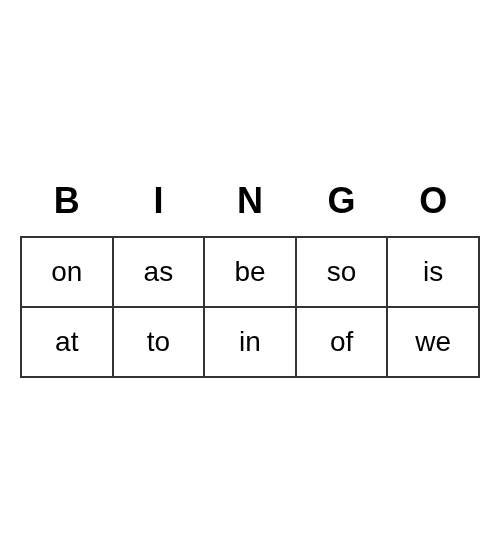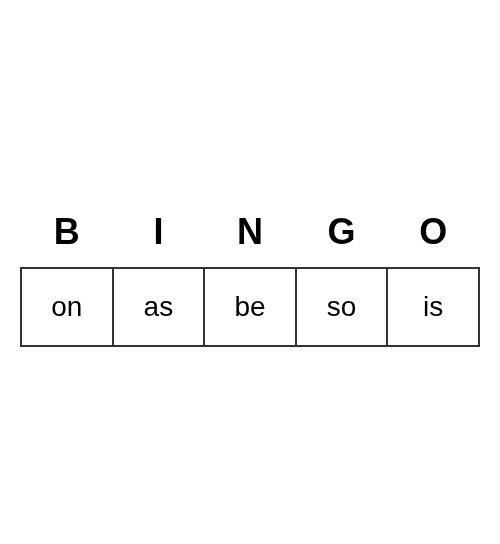--- a/index.html
+++ b/index.html
@@ -35,21 +35,21 @@
       font-weight: bold;
       width: 92px;
       height: 70px;
       border: none;
       background: #fff;
     }
 
     .bingo-card tbody tr td {
       font-size: 28px;
       width: 92px;
-      height: 78px;
+      height: 70px;
       background: #fff;
     }
   </style>
 </head>
 <body>
 
 <table class="bingo-card">
   <thead>
     <tr>
     <th>B</th>
@@ -60,14 +60,21 @@
       </tr>
   </thead>
   <tbody>
   <tr>
         <td>on</td>
         <td>as</td>
         <td>be</td>
         <td>so</td>
         <td>is</td>
       </tr>
+      <tr>
+        <td>at</td>
+        <td>to</td>
+        <td>in</td>
+        <td>of</td>
+        <td>we</td>
+      </tr>
     </tbody>
 </table>
 
 </body></html>

